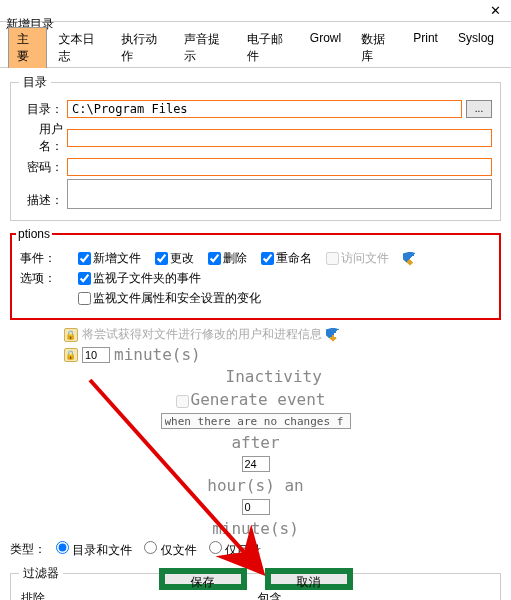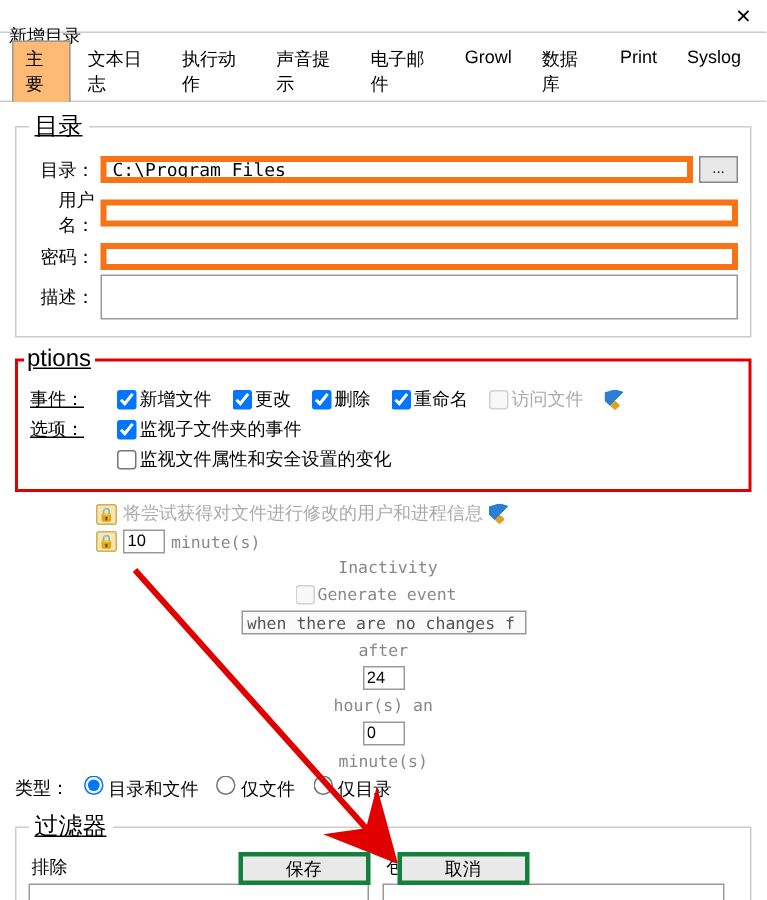--- a/index.html
+++ b/index.html
@@ -42,29 +42,29 @@
     border-color: #999;
     background: #fdba74;
   }
   .content { padding: 6px 10px; }
   fieldset {
     border: 1px solid #ccc;
     margin-bottom: 6px;
     padding: 6px 8px 8px 8px;
   }
   fieldset.red-border { border: 2px solid #e00000; }
-  legend { font-size: 16px; padding: 0 4px; text-decoration: underline; }
+  legend { font-size: 12px; padding: 0 4px; }
   fieldset.red-border legend { padding: 0 2px; margin-left: -4px; }
   .row { display: flex; align-items: center; margin: 3px 0; gap: 4px; }
   .label-col { width: 44px; text-align: right; flex-shrink: 0; }
-  .label-col2 { width: 38px; text-align: left; flex-shrink: 0; text-decoration: underline; }
+  .label-col2 { width: 38px; text-align: left; flex-shrink: 0; }
   input[type="text"].grow {
     flex: 1;
     height: 18px;
-    border: 4px solid #f97316;
+    border: 1px solid #f97316;
     padding: 0 4px;
     font-family: monospace;
     font-size: 12px;
   }
   textarea.desc {
     flex: 1;
     height: 30px;
     border: 1px solid #999;
     font-size: 12px;
     resize: none;
@@ -136,34 +136,34 @@
   .bottom-btns {
     position:absolute;
     bottom: 10px;
     left:0; right:0;
     display:flex;
     justify-content:center;
     gap: 18px;
   }
   .btn {
     width: 88px; height: 22px;
-    border: 3px solid #15803d;
+    border: 6px solid #15803d;
     background: #e9e9e9;
     cursor: pointer;
     font-size: 12px;
   }
   .arrow {
     position:absolute;
     pointer-events:none;
     left: 80px;
     top: 370px;
     width: 260px;
     height: 230px;
   }
-  .small-mono { color:#888; font-family:monospace; font-size:11px; }
+  .small-mono { color:#888; font-family:monospace; font-size:16px; }
 </style>
 </head>
 <body>
 
 <div class="titlebar">
   <span class="title">新增目录</span>
   <span class="close">✕</span>
 </div>
 
 <div class="tabs">
@@ -188,21 +188,21 @@
       <button class="browse-btn">...</button>
     </div>
     <div class="row">
       <span class="label-col">用户名：</span>
       <input type="text" class="grow" style="">
     </div>
     <div class="row">
       <span class="label-col">密码：</span>
       <input type="text" class="grow" style="">
     </div>
-    <div class="row" style="align-items:center;">
+    <div class="row" style="align-items:flex-end;">
       <span class="label-col">描述：</span>
       <textarea class="desc" style=""></textarea>
     </div>
   </fieldset>
 
   <fieldset class="red-border">
     <legend>ptions</legend>
     <div class="row">
       <span class="label-col2">事件：</span>
       <span style="width:12px;"></span>

